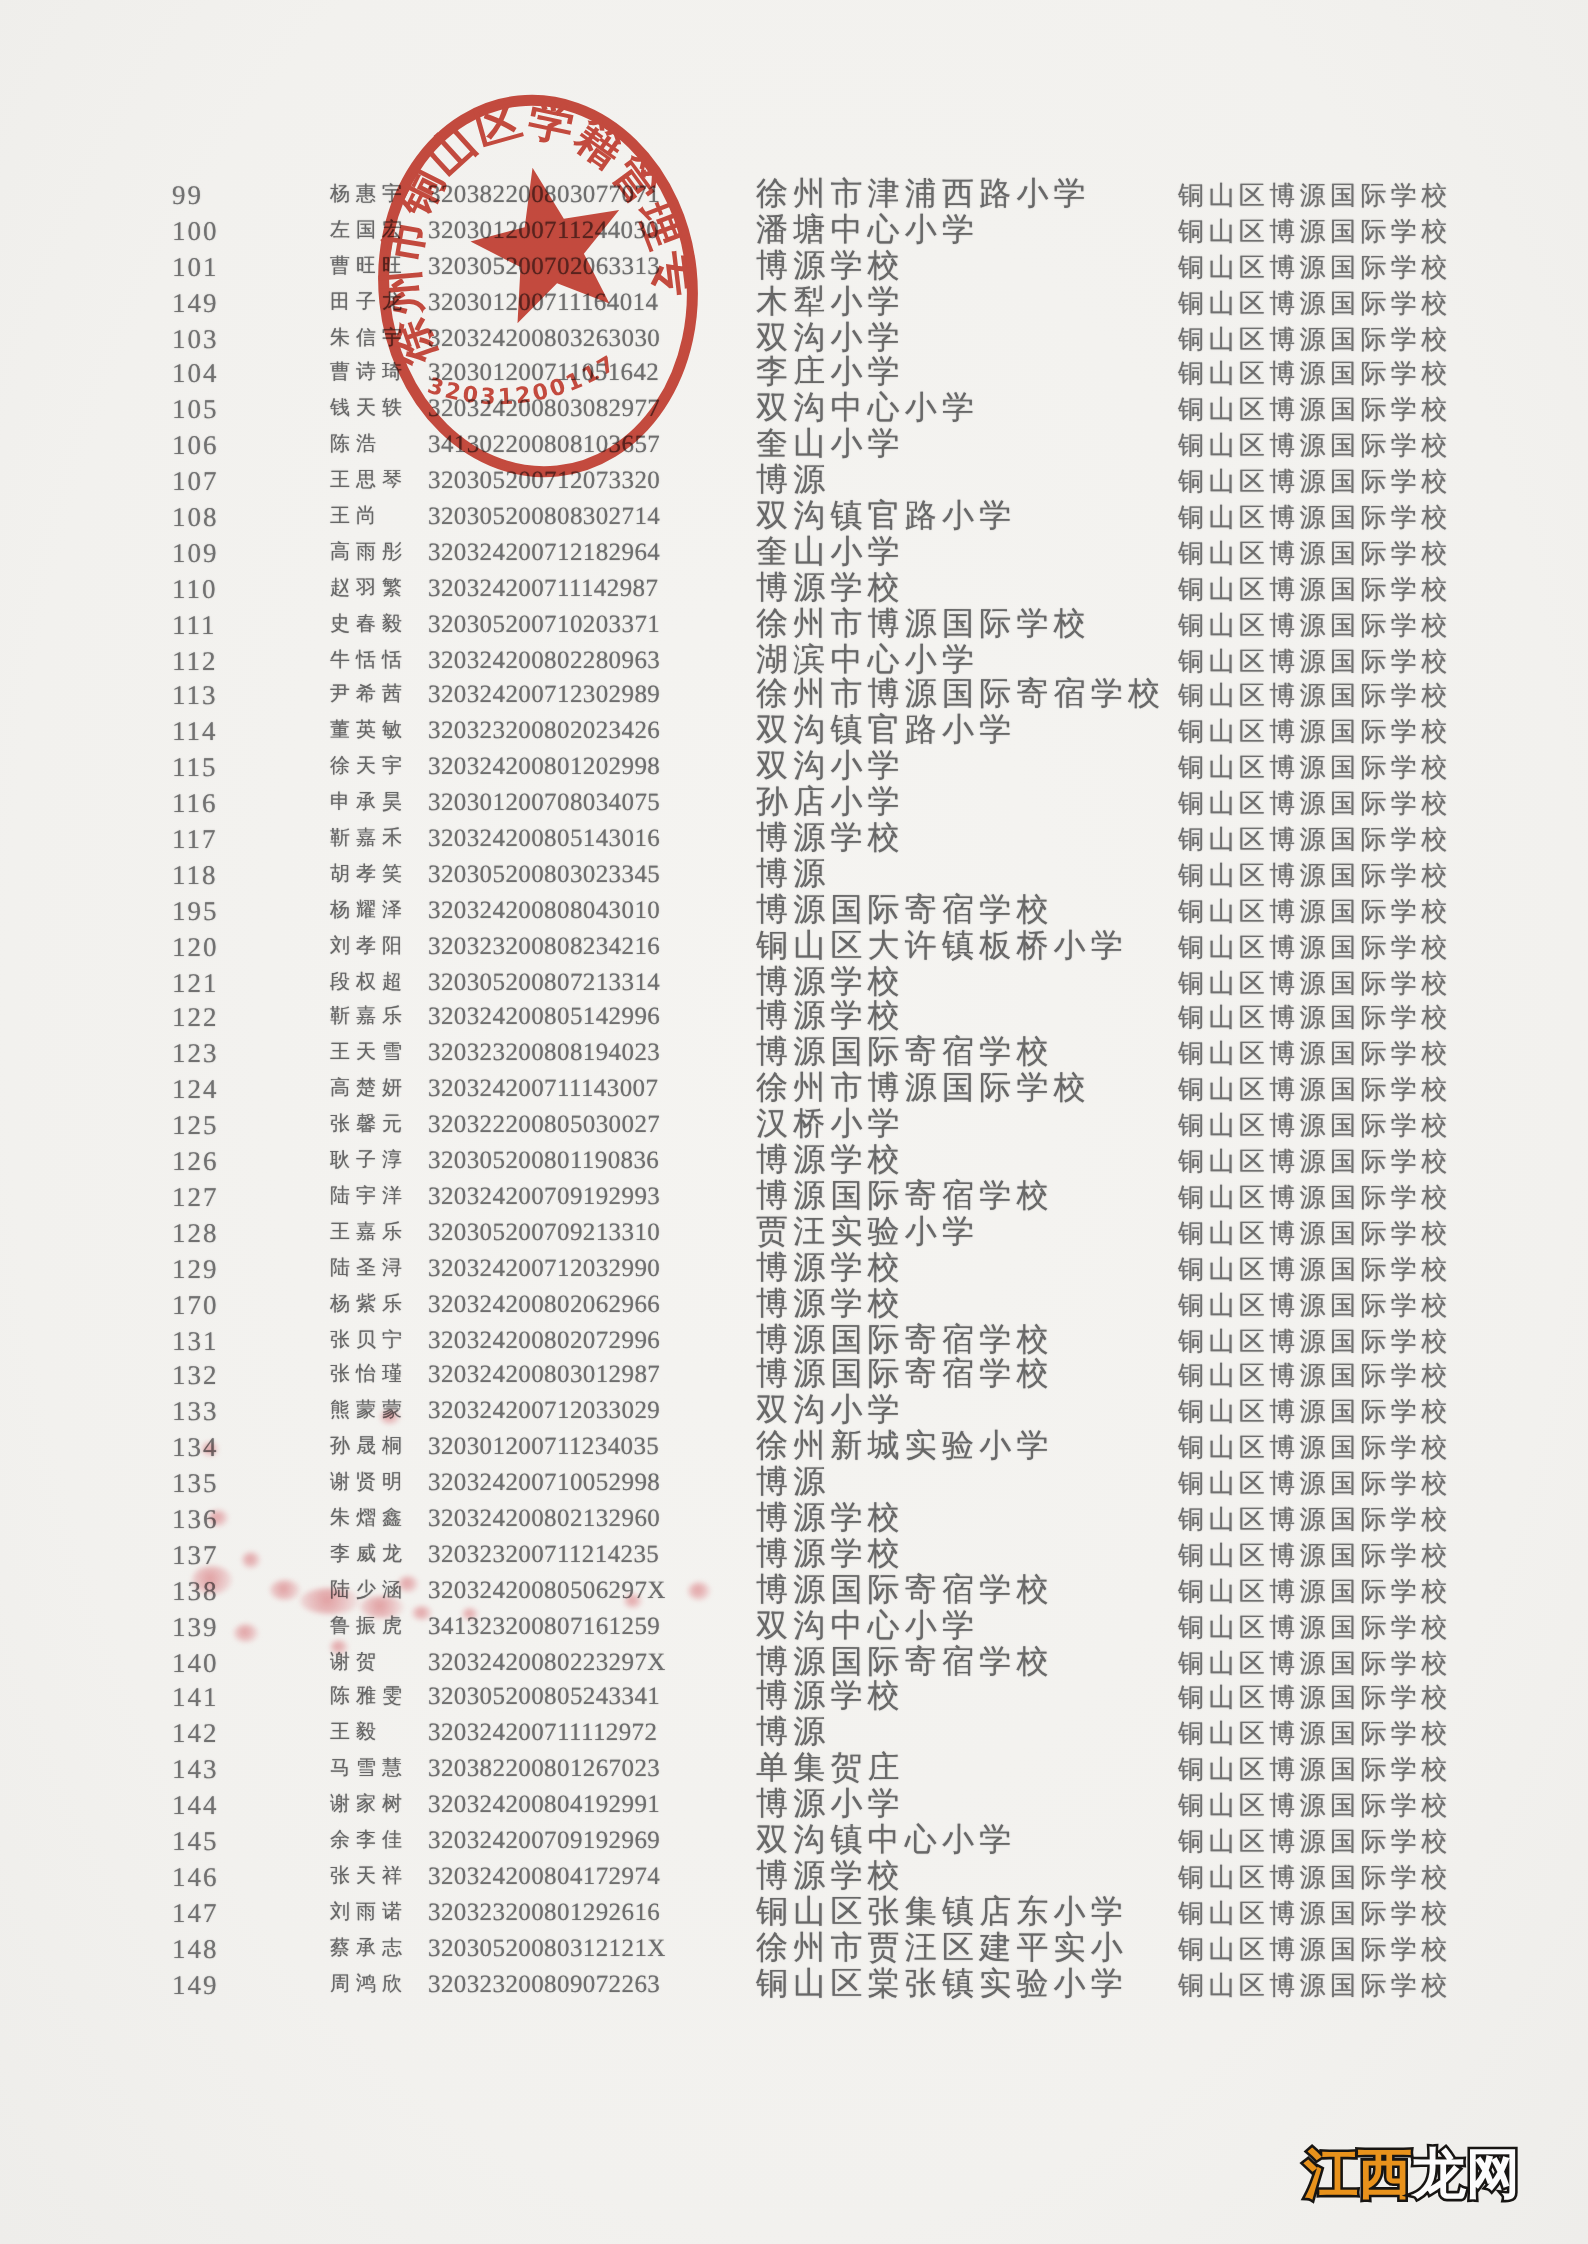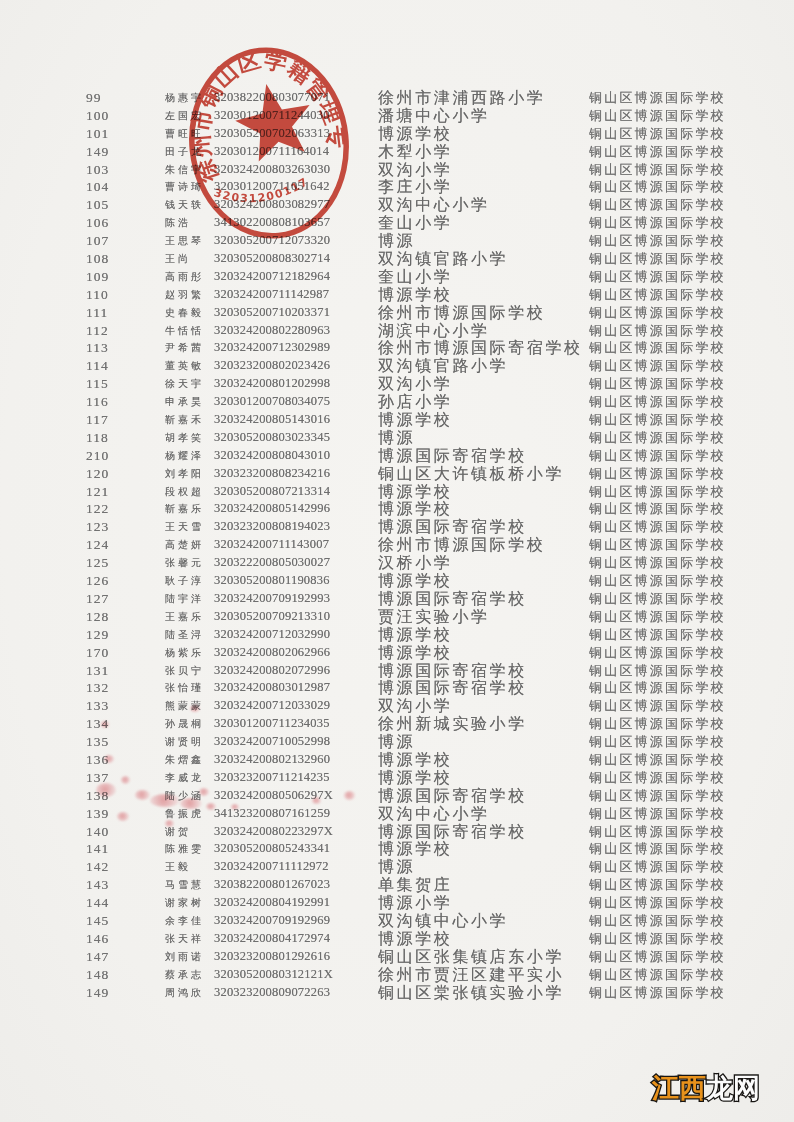--- a/index.html
+++ b/index.html
@@ -185,21 +185,21 @@
         <span class="cell c-to">铜山区博源国际学校</span>
       </div>
       <div class="row">
         <span class="cell c-no">118</span>
         <span class="cell c-name">胡孝笑</span>
         <span class="cell c-id">320305200803023345</span>
         <span class="cell c-from">博源</span>
         <span class="cell c-to">铜山区博源国际学校</span>
       </div>
       <div class="row">
-        <span class="cell c-no">210</span>
+        <span class="cell c-no">195</span>
         <span class="cell c-name">杨耀泽</span>
         <span class="cell c-id">320324200808043010</span>
         <span class="cell c-from">博源国际寄宿学校</span>
         <span class="cell c-to">铜山区博源国际学校</span>
       </div>
       <div class="row">
         <span class="cell c-no">120</span>
         <span class="cell c-name">刘孝阳</span>
         <span class="cell c-id">320323200808234216</span>
         <span class="cell c-from">铜山区大许镇板桥小学</span>

